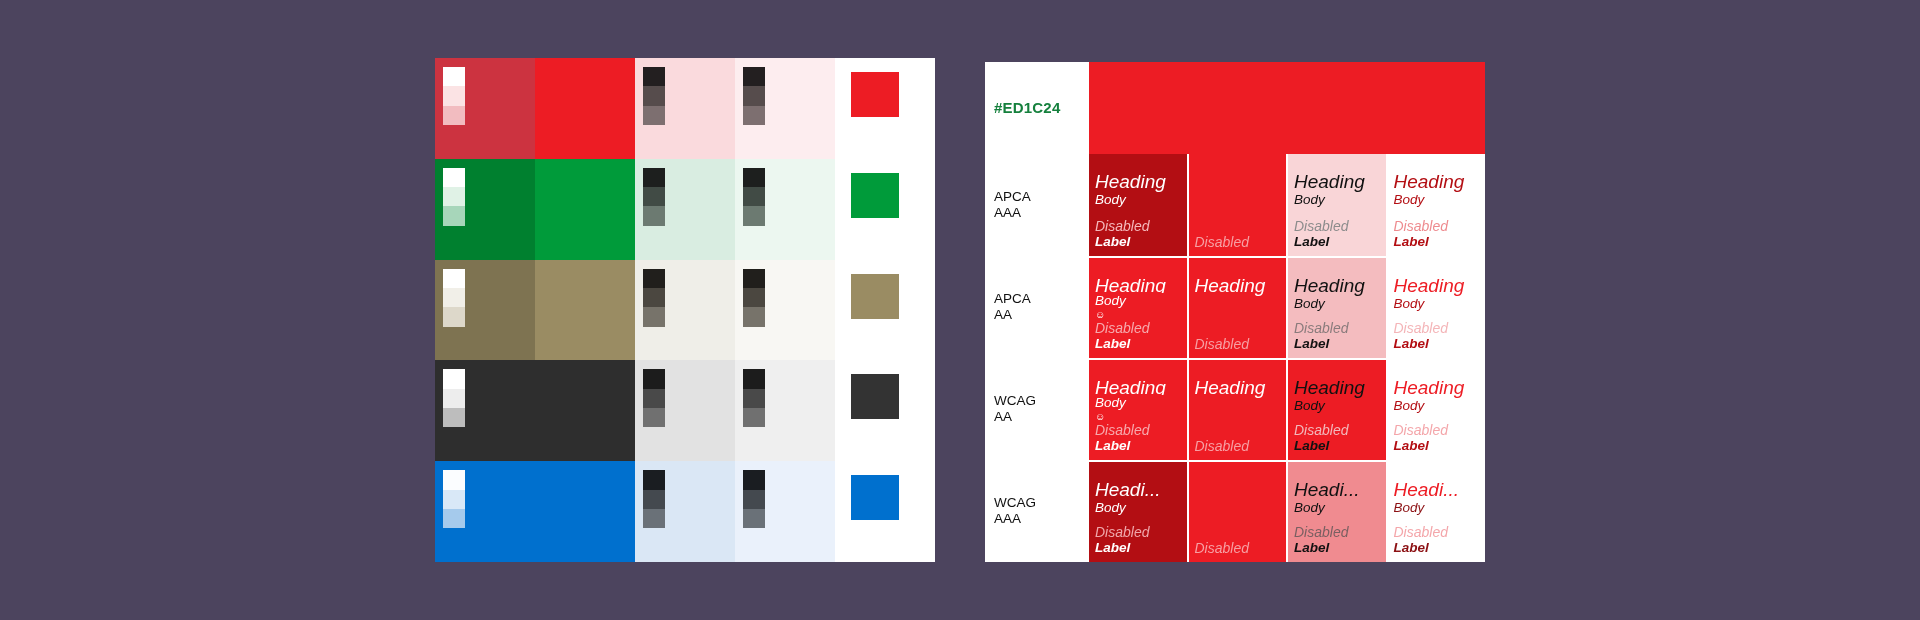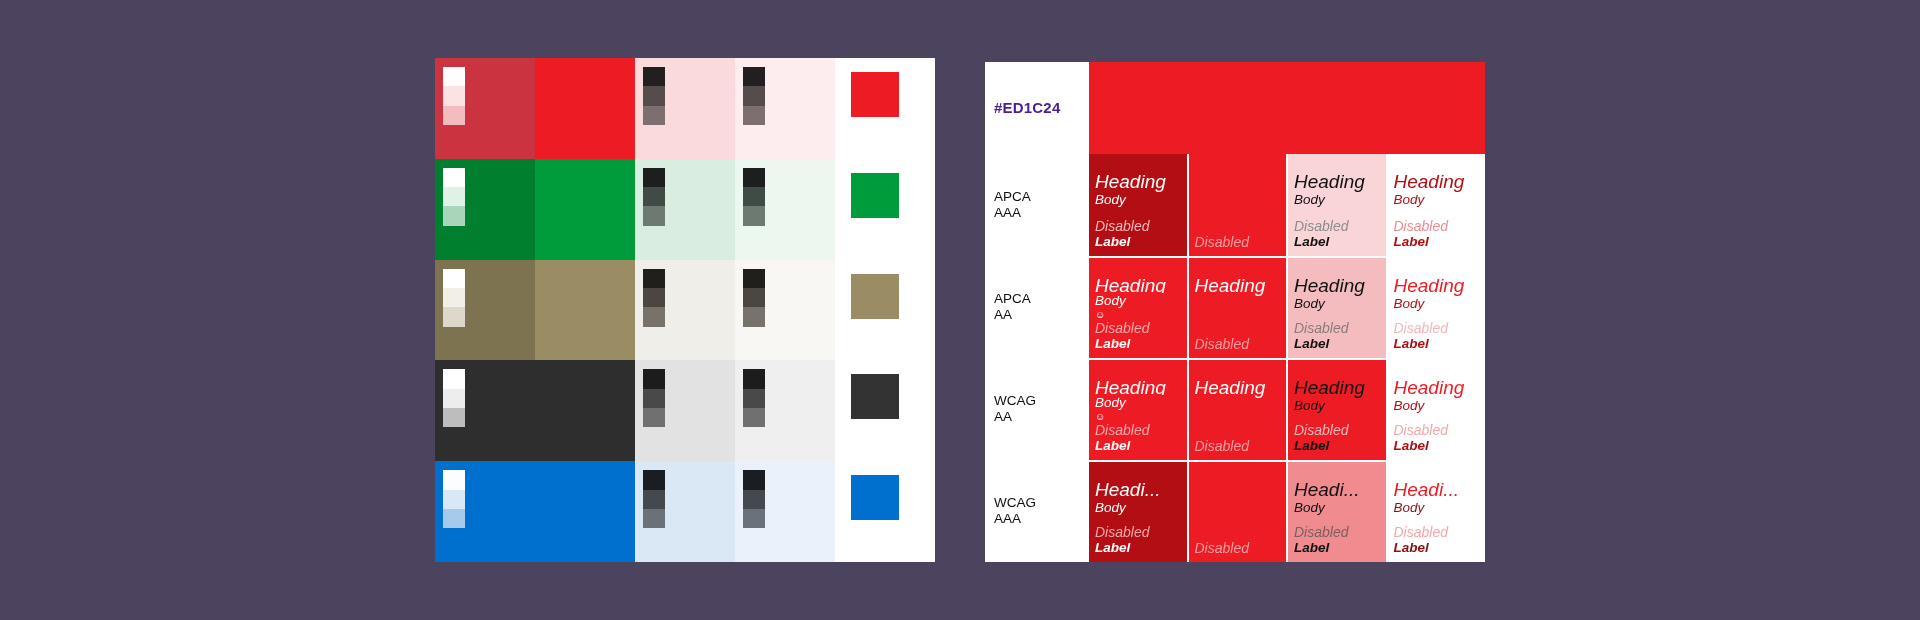--- a/index.html
+++ b/index.html
@@ -305,21 +305,21 @@
         </div>
         <div class="pal-cell pal-c5">
           <div class="chip" style="background: rgb(0, 112, 206);"></div>
         </div>
       </div>
     </div>
 
   <div id="contrast-panel" style="background: rgb(255, 255, 255);">
       <div class="cm-row cm-head-row">
         <div class="cm-rowlabel">
-          <div id="hex-label" class="lbl" style="color: #4c1d95; text-align: center;">#ED1C24</div>
+          <div id="hex-label" class="lbl" style="color: #15803d; text-align: center;">#ED1C24</div>
         </div>
         <div class="cm-swatchbar" style="background: rgb(237, 28, 36);"></div>
       </div>
       <div class="cm-row cm-body-row">
         <div class="cm-rowlabel">
           <div class="lbl">APCA
 AAA</div>
         </div>
         <div class="cm-cells">
           <div class="cm-cell" style="background: rgb(179, 14, 19);">

